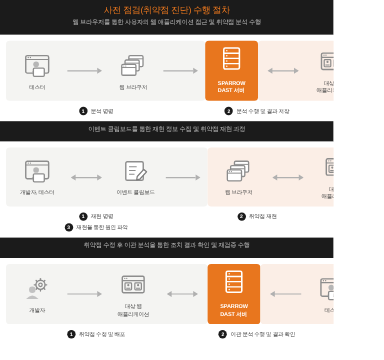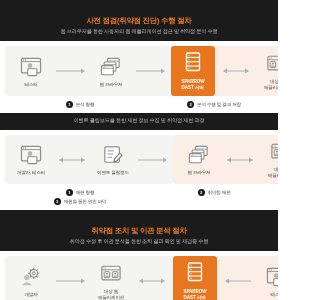--- a/index.html
+++ b/index.html
@@ -13,24 +13,24 @@
 
   
   .band{
     background:#1b1b1b;
     padding:4px 6px 6px 6px;
     text-align:center;
   }
   .band-title{
     color:#e8761e;
     font-size:7.5px;
-    font-weight:bold;
+    font-weight:normal;
     letter-spacing:-0.3px;
     line-height:10px;
-    margin:12px 0 2px 0;
+    margin:0 0 2px 0;
     white-space:nowrap;
   }
   .band-sub{
     color:#bdbdbd;
     font-size:5.2px;
     font-weight:normal;
     letter-spacing:-0.2px;
     line-height:7px;
     margin:0;
     white-space:nowrap;
@@ -357,21 +357,20 @@
     </div>
     <div class="notes-col r">
       <div class="note">
         <span class="badge">2</span>
         <span>취약점 재현</span>
       </div>
     </div>
   </div>
 
   <div class="band">
-    <div class="band-title">취약점 조치 및 이관 분석 절차</div>
     <div class="band-sub">취약점 수정 후 이관 분석을 통한 조치 결과 확인 및 재검증 수행</div>
   </div>
 
   <div class="section">
     <div class="flow">
       <div class="zone grey" style="flex:1 1 58%;">
         <div class="node">
           <span class="glyph">
             <svg width="22" height="20" viewBox="0 0 24 22">
               <circle cx="15" cy="7" r="4.2" fill="none" stroke="#8d8d8d" stroke-width="1.2"></circle>

